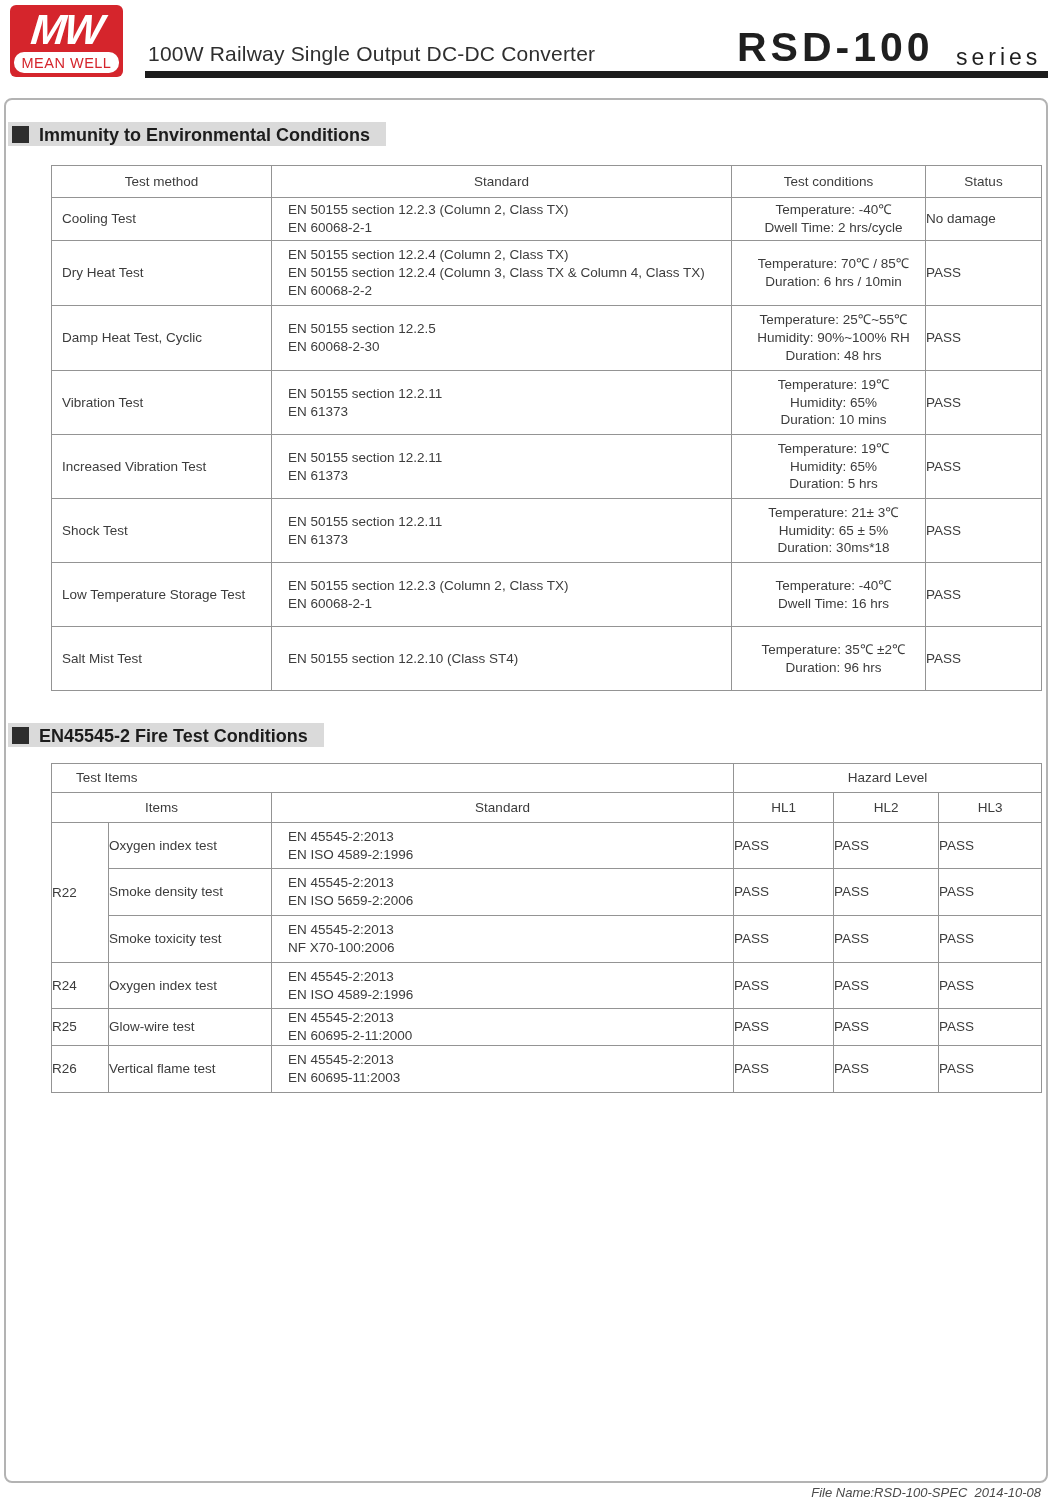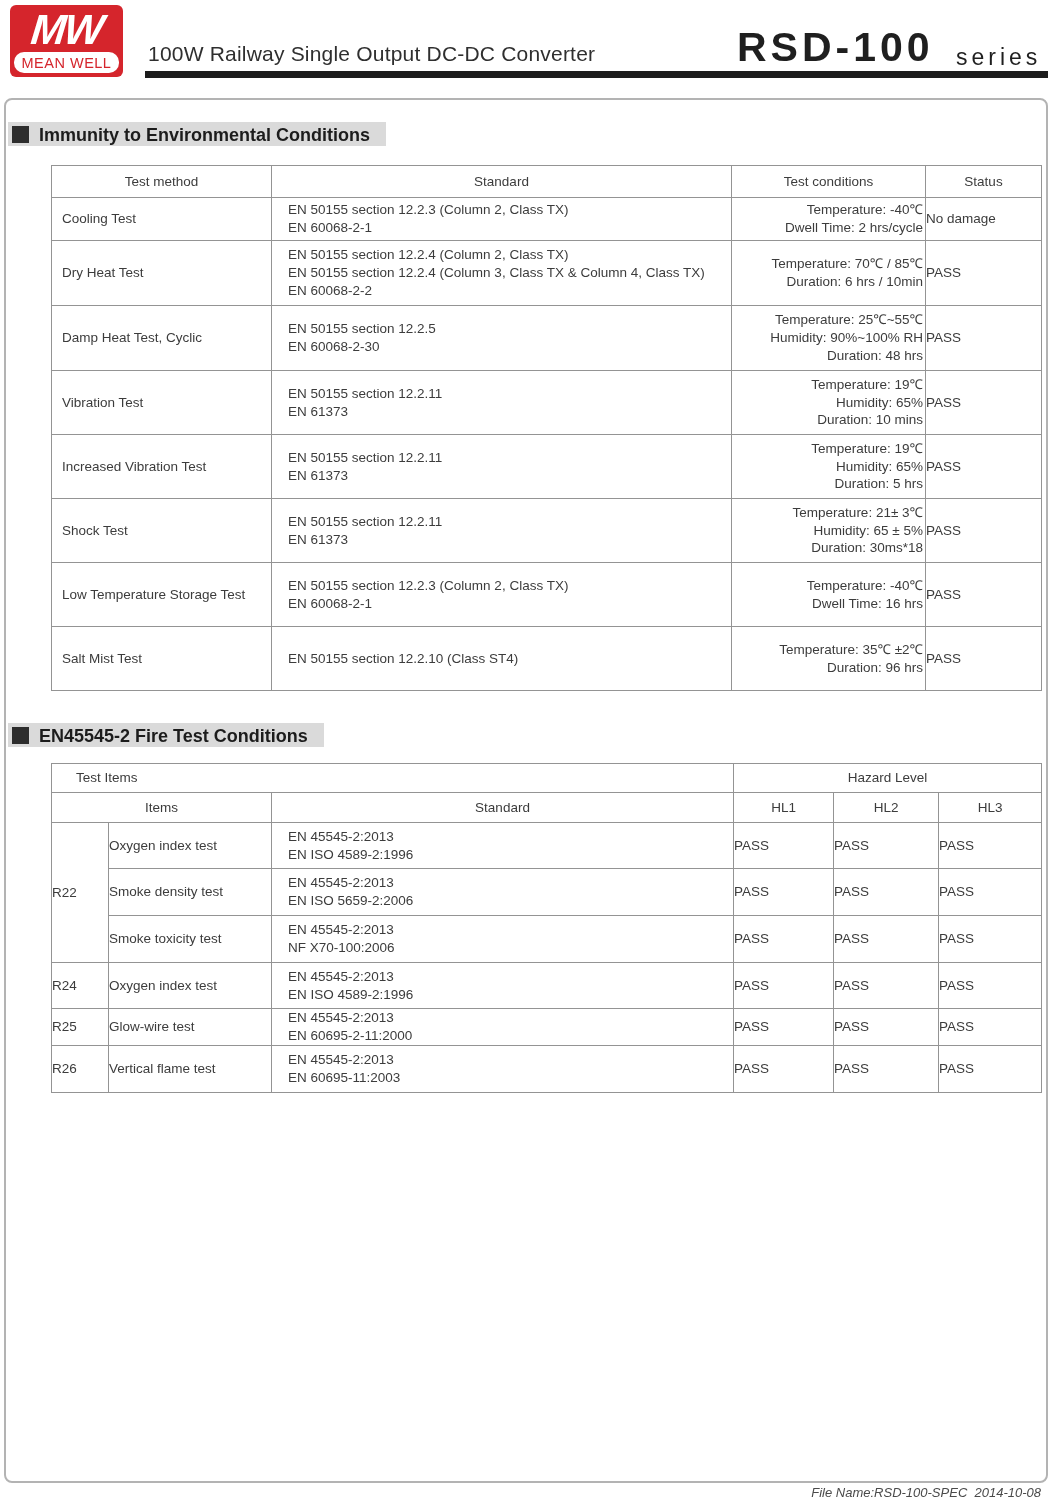--- a/index.html
+++ b/index.html
@@ -43,21 +43,21 @@
   table.spec { position:absolute; left:42px; border-collapse:collapse;
     table-layout:fixed; width:990px; background:#fff; font-size:13.5px; color:#3c3c3c;margin-left:9px; }
   #immunity-table { top:165px; }
   #fire-table { top:763px; }
   table.spec td, table.spec th { border:1px solid #949494; font-weight:normal;
     line-height:1.32; overflow:hidden; }
   table.spec { border:1px solid #7e7e7e; }
   .th-center { text-align:center; }
   .cell-left { text-align:left; padding-left:10px; }
   .cell-std { text-align:left; padding-left:16px; padding-right:4px; }
-  .cell-cond { text-align:right; padding-left:12px; padding-right:2px; }
+  .cell-cond { text-align:center; padding-left:12px; padding-right:2px; }
   .cell-center { text-align:left; }
   .line { display:block; }
 
   
   .page-footer { position:absolute; right:12px; top:1485px; font-size:13px;
     font-style:italic; color:#4a4a4a; white-space:pre; }
 </style>
 </head>
 <body>
 

